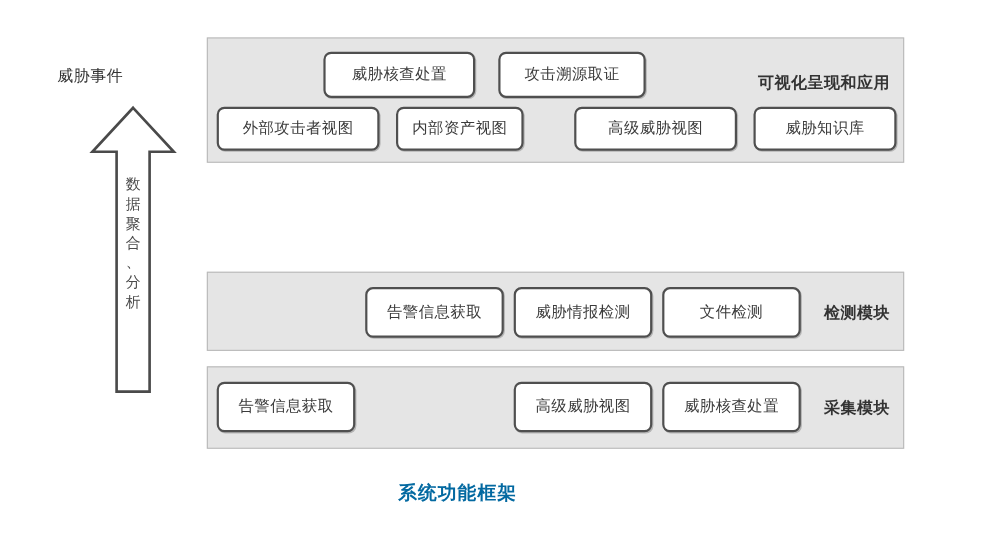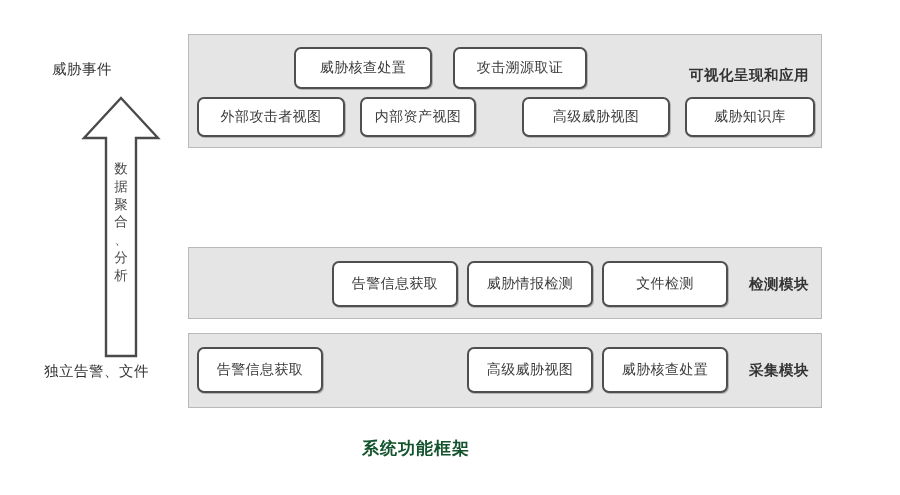--- a/index.html
+++ b/index.html
@@ -122,21 +122,21 @@
 
   
   #caption {
     position: absolute;
     left: 0;
     top: 437px;
     width: 832px;
     text-align: center;
     font-size: 17px;
     font-weight: bold;
-    color: #14532d;
+    color: #0369a1;
     letter-spacing: 1px;
   }
 </style>
 </head>
 <body>
 
 <div id="stage">
 
   <div class="side-label" id="threat-event-label">威胁事件</div>
 
@@ -149,21 +149,20 @@
   <div class="arrow-text">
     <span>数</span>
     <span>据</span>
     <span>聚</span>
     <span>合</span>
     <span>、</span>
     <span>分</span>
     <span>析</span>
   </div>
 
-  <div class="side-label" id="independent-alert-label">独立告警、文件</div>
 
   <div class="panel" id="panel-visual">
     <div class="node top-row" id="node-threat-review">威胁核查处置</div>
     <div class="node top-row" id="node-attack-trace">攻击溯源取证</div>
 
     <div class="node view-row" id="node-external-view">外部攻击者视图</div>
     <div class="node view-row" id="node-internal-view">内部资产视图</div>
     <div class="node view-row" id="node-advanced-view">高级威胁视图</div>
     <div class="node view-row" id="node-threat-kb">威胁知识库</div>
 

